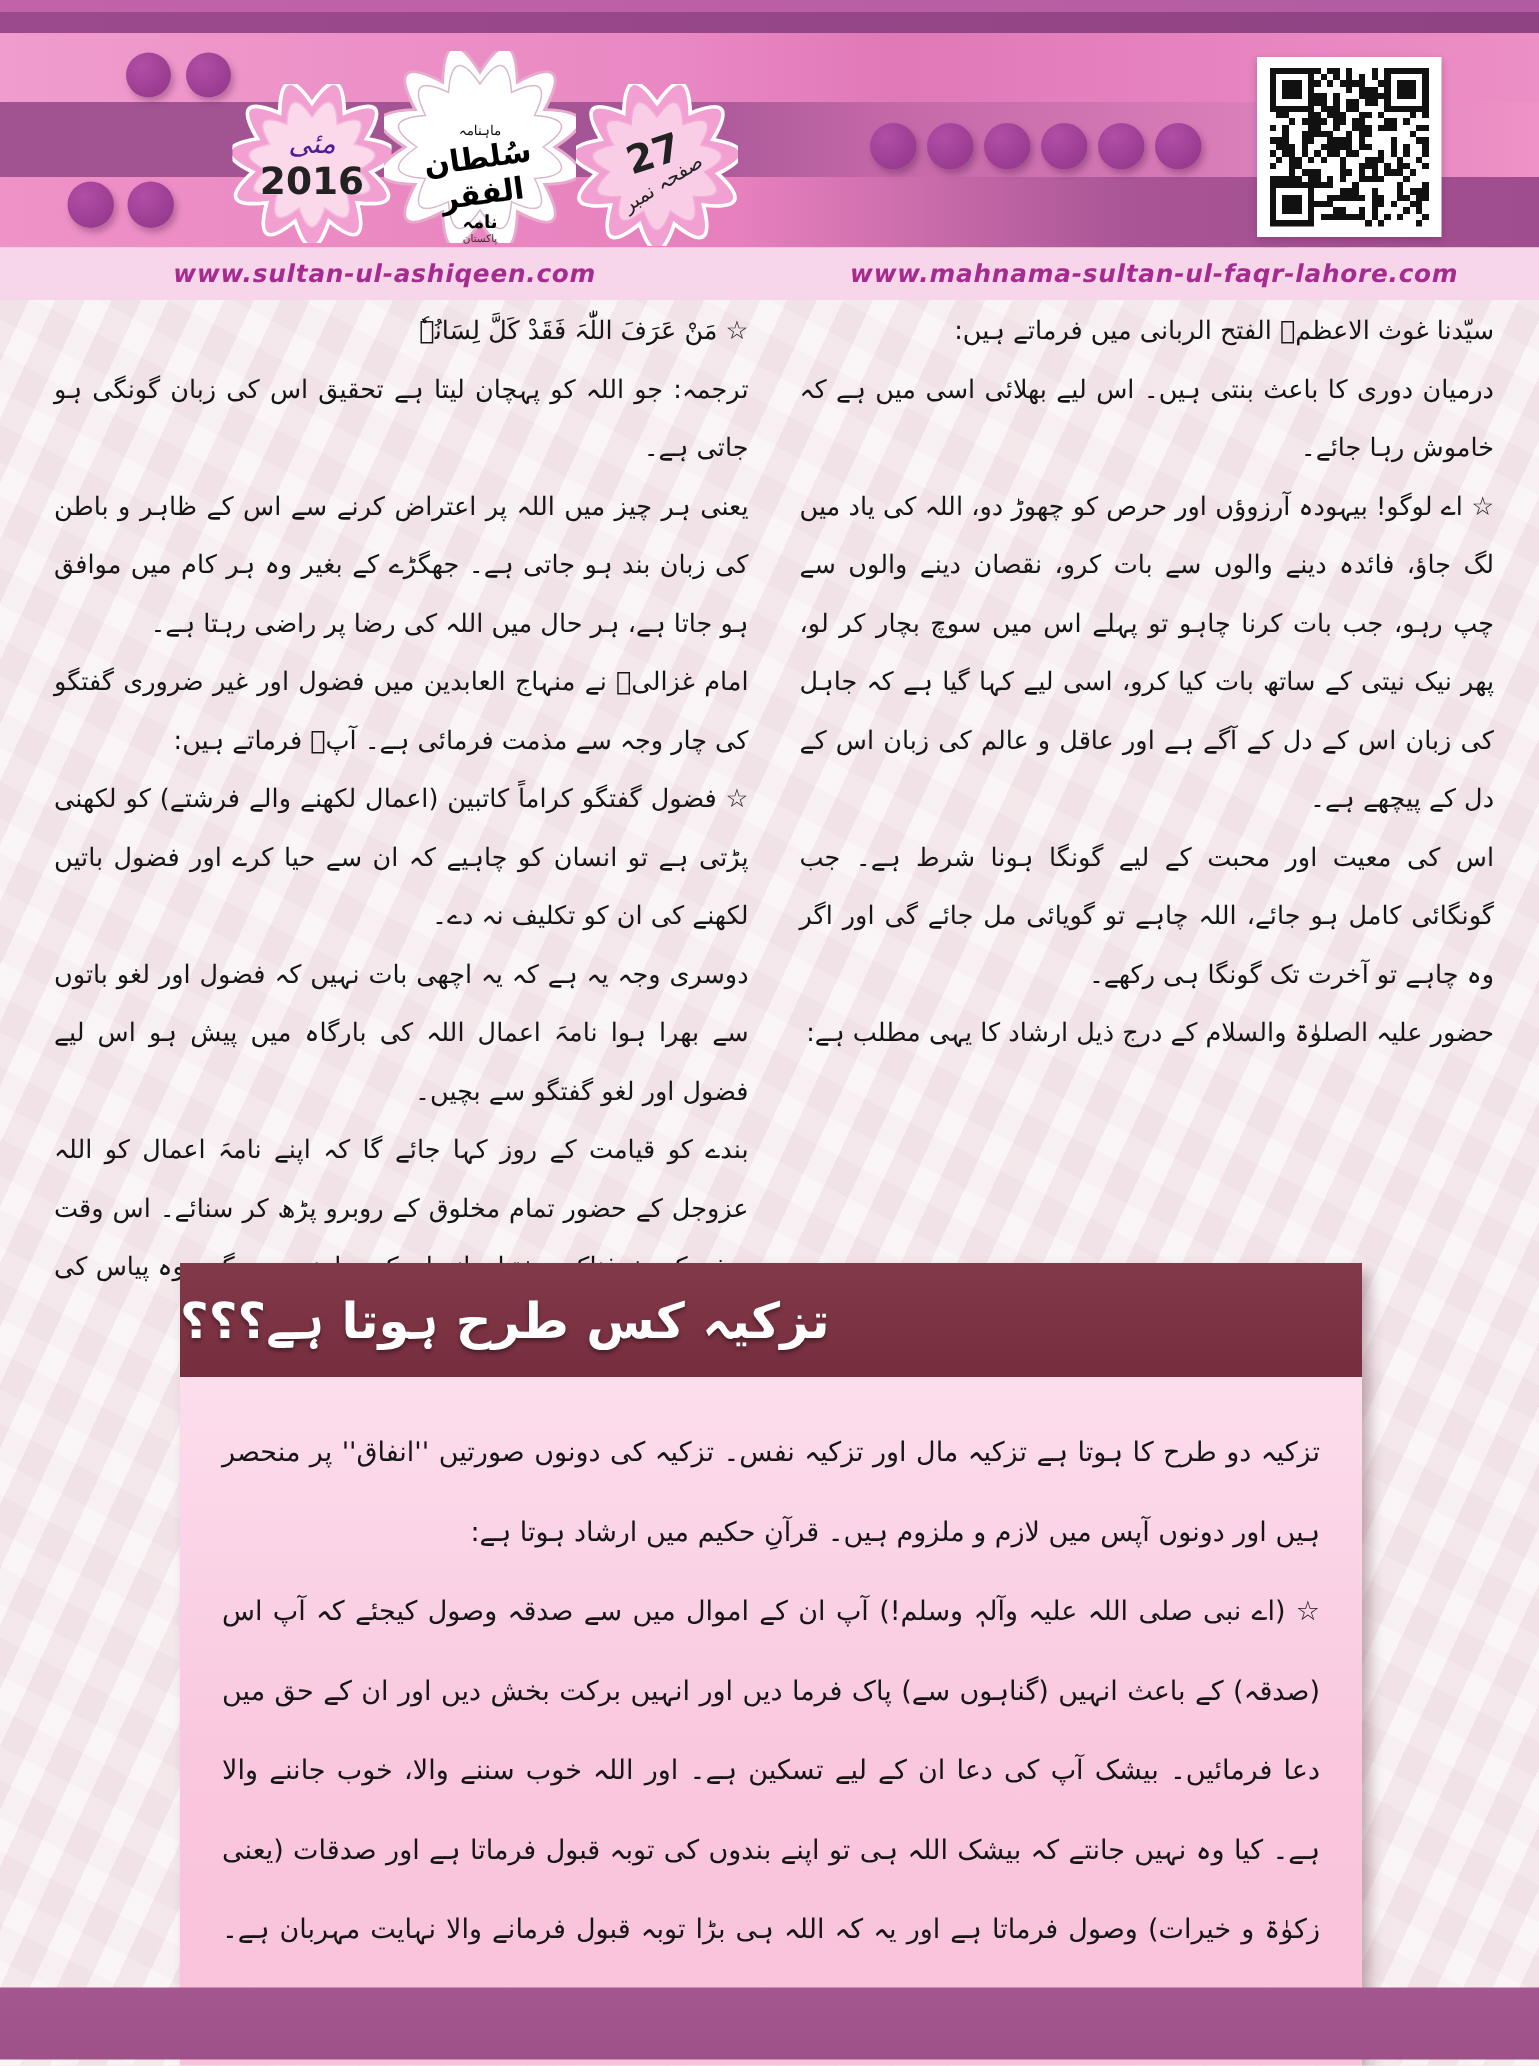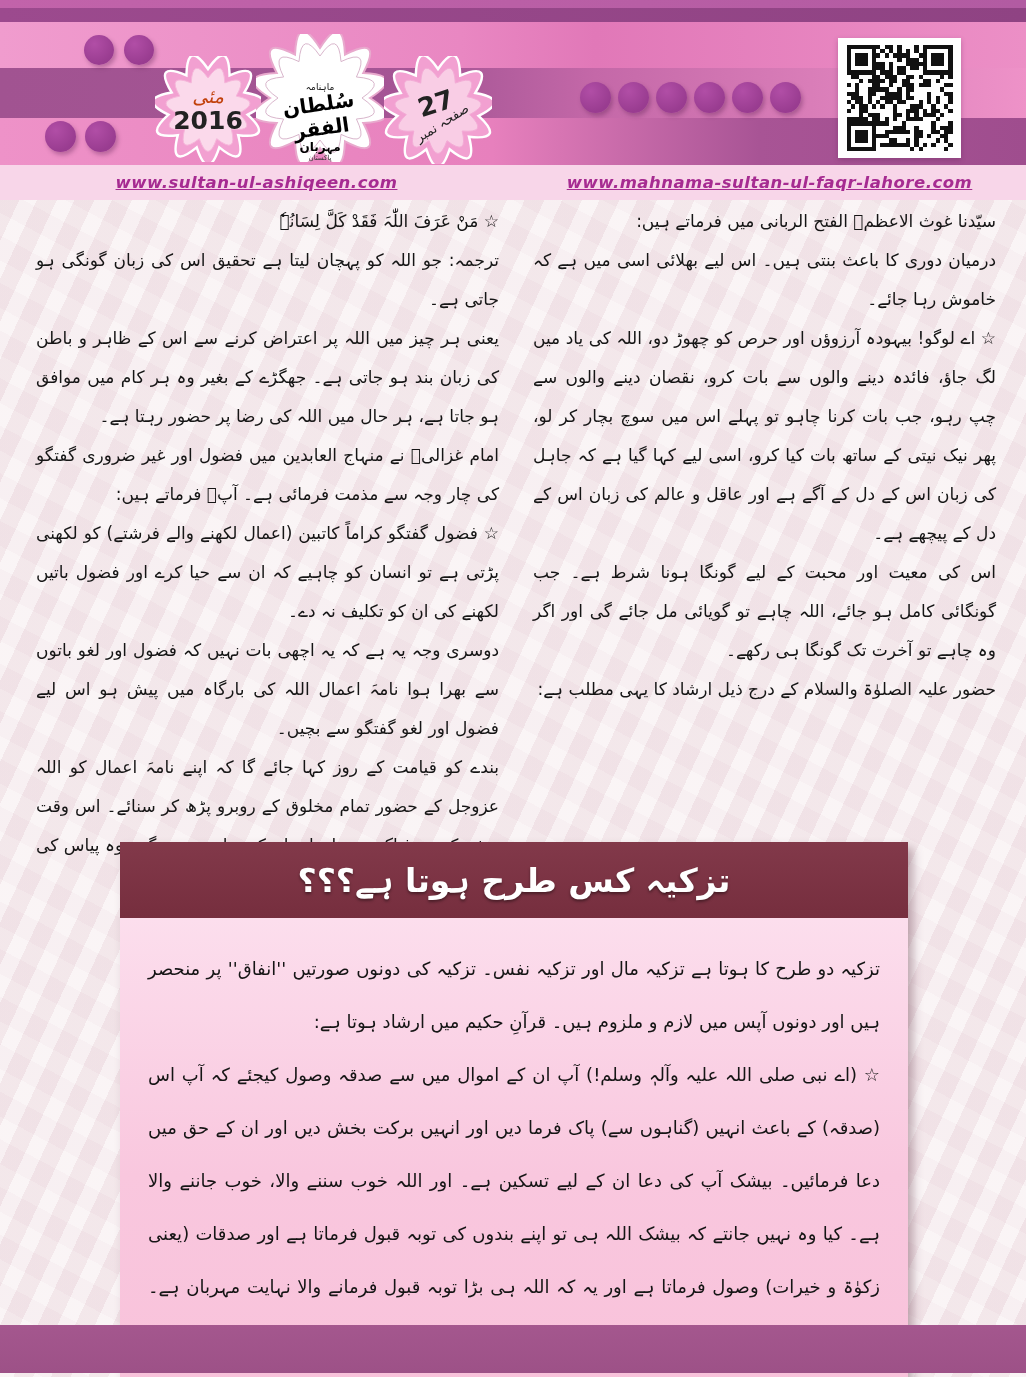--- a/index.html
+++ b/index.html
@@ -36,49 +36,49 @@
   .qr-box{ position:absolute; left:838px; top:38px; width:123px; height:120px;
            background:#fff; box-shadow:0 2px 5px rgba(90,30,80,.3); padding:7px; }
   .qr-box svg{ width:100%; height:100%; display:block; fill:#111; }
 
   .badge{ position:absolute; }
   .badge svg{ position:absolute; inset:0; width:100%; height:100%; }
   .badge .txt{ position:absolute; inset:0; display:flex; flex-direction:column;
                align-items:center; justify-content:center; text-align:center; }
 
   .date-badge{ left:155px; top:56px; width:106px; height:106px; }
-  .date-month{ font-size:19px; font-style:italic; color:#c2410c; line-height:22px; }
+  .date-month{ font-size:19px; font-style:italic; color:#4c1d95; line-height:22px; }
   .date-year{ font-size:25px; font-weight:bold; color:#222; line-height:27px; }
 
   .logo-badge{ left:256px; top:34px; width:128px; height:128px; }
   .logo-top{ font-size:9px; color:#111;margin-top:48px; }
   .logo-main{ font-size:20px; font-weight:bold; color:#000; line-height:24px; transform:rotate(-8deg); }
   .logo-city{ font-size:12px; font-weight:bold; color:#000; line-height:14px; }
   .logo-country{ font-size:7px; color:#333; }
 
   .page-badge{ left:384px; top:56px; width:108px; height:108px; }
   .page-badge .txt{ transform:rotate(-18deg); }
   .page-num{ font-size:26px; font-weight:bold; color:#222; line-height:26px; }
   .page-label{ font-size:13px; color:#222; transform:rotate(-14deg); line-height:15px; }
 
   .url-bar{ position:absolute; top:165px; height:35px; width:100%; display:flex; }
   .url{ flex:1; display:flex; align-items:center; justify-content:center;
-        color:#a62b91; font-weight:bold; font-style:italic; font-size:16.5px; letter-spacing:.5px;text-decoration:underline; }
+        color:#a62b91; font-weight:bold; font-style:italic; font-size:16.5px; letter-spacing:.5px; }
 
   
   .article{ position:absolute; top:202px; left:0; width:1026px; height:638px;
             display:flex; gap:34px; padding:0 30px 0 36px; direction:rtl; }
   .col{ flex:1; }
   .para{ direction:rtl; text-align:justify; font-size:17px; line-height:39px; color:#151515; }
 
   
   .feature{ position:absolute; left:120px; top:842px; width:788px;
             box-shadow:5px 6px 9px rgba(120,80,95,.45); }
   .feature-banner{ height:76px; background:linear-gradient(180deg,#82394a,#762e3e);
-                   display:flex; align-items:center; justify-content:center; }
+                   display:flex; align-items:center; justify-content:flex-start; }
   .feature-title{ color:#fff; font-size:33px; font-weight:bold; letter-spacing:1px;
                   text-shadow:0 2px 3px rgba(0,0,0,.4); }
   .feature-body{ background:linear-gradient(180deg,#fcdeed 0%,#f9c7de 45%,#f8c0d9 100%);
                  padding:24px 28px 18px; min-height:384px; }
   .feature-body .para{ font-size:18px; line-height:53px; }
 
   
   .footer-bar{ position:absolute; left:0; top:1325px; width:1026px; height:48px;
                background:linear-gradient(180deg,#a4578e,#9d5187); }
 </style>
@@ -118,21 +118,21 @@
   </div>
 
   <div class="badge logo-badge">
     <svg viewBox="0 0 128 128">
       <path fill="#ffffff" stroke="#e8a9cd" stroke-width="2" d="M64.0 14.0 Q87.2 -22.5 89.0 20.7 L89.0 20.7 Q127.4 0.6 107.3 39.0 L107.3 39.0 Q150.5 40.8 114.0 64.0 L114.0 64.0 Q150.5 87.2 107.3 89.0 L107.3 89.0 Q127.4 127.4 89.0 107.3 L89.0 107.3 Q87.2 150.5 64.0 114.0 L64.0 114.0 Q40.8 150.5 39.0 107.3 L39.0 107.3 Q0.6 127.4 20.7 89.0 L20.7 89.0 Q-22.5 87.2 14.0 64.0 L14.0 64.0 Q-22.5 40.8 20.7 39.0 L20.7 39.0 Q0.6 0.6 39.0 20.7 L39.0 20.7 Q40.8 -22.5 64.0 14.0 Z"></path>
       <path fill="#ffffff" stroke="#d9b6cc" stroke-width="1" d="M64.0 22.0 Q82.6 -5.2 85.0 27.6 L85.0 27.6 Q114.7 13.3 100.4 43.0 L100.4 43.0 Q133.2 45.4 106.0 64.0 L106.0 64.0 Q133.2 82.6 100.4 85.0 L100.4 85.0 Q114.7 114.7 85.0 100.4 L85.0 100.4 Q82.6 133.2 64.0 106.0 L64.0 106.0 Q45.4 133.2 43.0 100.4 L43.0 100.4 Q13.3 114.7 27.6 85.0 L27.6 85.0 Q-5.2 82.6 22.0 64.0 L22.0 64.0 Q-5.2 45.4 27.6 43.0 L27.6 43.0 Q13.3 13.3 43.0 27.6 L43.0 27.6 Q45.4 -5.2 64.0 22.0 Z"></path>
     </svg>
     <div class="txt" dir="rtl">
       <div class="logo-top">ماہنامہ</div>
       <div class="logo-main">سُلطان الفقر</div>
-      <div class="logo-city">مہربان</div>
+      <div class="logo-city">نامہ</div>
       <div class="logo-country">پاکستان</div>
     </div>
   </div>
 
   <div class="badge page-badge">
     <svg viewBox="0 0 108 108">
       <path fill="#f2a0d1" stroke="#ffffff" stroke-width="2.5" d="M54.0 13.0 Q74.9 -17.2 76.2 19.5 L76.2 19.5 Q110.1 5.4 91.3 37.0 L91.3 37.0 Q127.5 43.4 94.6 59.8 L94.6 59.8 Q121.5 84.8 85.0 80.8 L85.0 80.8 Q94.1 116.5 65.6 93.3 L65.6 93.3 Q54.0 128.2 42.4 93.3 L42.4 93.3 Q13.9 116.5 23.0 80.8 L23.0 80.8 Q-13.5 84.8 13.4 59.8 L13.4 59.8 Q-19.5 43.4 16.7 37.0 L16.7 37.0 Q-2.1 5.4 31.8 19.5 L31.8 19.5 Q33.1 -17.2 54.0 13.0 Z"></path>
       <path fill="#f9cde5" stroke="#f3abd6" stroke-width="1" d="M54.0 22.0 Q69.9 -0.0 71.3 27.1 L71.3 27.1 Q96.6 17.1 83.1 40.7 L83.1 40.7 Q109.7 46.0 85.7 58.6 L85.7 58.6 Q105.2 77.4 78.2 75.0 L78.2 75.0 Q84.4 101.4 63.0 84.7 L63.0 84.7 Q54.0 110.3 45.0 84.7 L45.0 84.7 Q23.6 101.4 29.8 75.0 L29.8 75.0 Q2.8 77.4 22.3 58.6 L22.3 58.6 Q-1.7 46.0 24.9 40.7 L24.9 40.7 Q11.4 17.1 36.7 27.1 L36.7 27.1 Q38.1 -0.0 54.0 22.0 Z"></path>
     </svg>
     <div class="txt" dir="rtl">
@@ -388,21 +388,21 @@
   <div class="col">
       <div class="para" dir="rtl">سیّدنا غوث الاعظمؓ الفتح الربانی میں فرماتے ہیں:</div>
       <div class="para" dir="rtl">درمیان دوری کا باعث بنتی ہیں۔ اس لیے بھلائی اسی میں ہے کہ خاموش رہا جائے۔</div>
       <div class="para" dir="rtl">☆  اے لوگو! بیہودہ آرزوؤں اور حرص کو چھوڑ دو، اللہ کی یاد میں لگ جاؤ، فائدہ دینے والوں سے بات کرو، نقصان دینے والوں سے چپ رہو، جب بات کرنا چاہو تو پہلے اس میں سوچ بچار کر لو، پھر نیک نیتی کے ساتھ بات کیا کرو، اسی لیے کہا گیا ہے کہ جاہل کی زبان اس کے دل کے آگے ہے اور عاقل و عالم کی زبان اس کے دل کے پیچھے ہے۔</div>
       <div class="para" dir="rtl">اس کی معیت اور محبت کے لیے گونگا ہونا شرط ہے۔ جب گونگائی کامل ہو جائے، اللہ چاہے تو گویائی مل جائے گی اور اگر وہ چاہے تو آخرت تک گونگا ہی رکھے۔</div>
       <div class="para" dir="rtl">حضور علیہ الصلوٰۃ والسلام کے درج ذیل ارشاد کا یہی مطلب ہے:</div>
     </div>
   <div class="col">
       <div class="para" dir="rtl">☆  مَنْ عَرَفَ اللّٰہَ فَقَدْ کَلَّ لِسَانُہٗ</div>
       <div class="para" dir="rtl">ترجمہ: جو اللہ کو پہچان لیتا ہے تحقیق اس کی زبان گونگی ہو جاتی ہے۔</div>
-      <div class="para" dir="rtl">یعنی ہر چیز میں اللہ پر اعتراض کرنے سے اس کے ظاہر و باطن کی زبان بند ہو جاتی ہے۔ جھگڑے کے بغیر وہ ہر کام میں موافق ہو جاتا ہے، ہر حال میں اللہ کی رضا پر حضور رہتا ہے۔</div>
+      <div class="para" dir="rtl">یعنی ہر چیز میں اللہ پر اعتراض کرنے سے اس کے ظاہر و باطن کی زبان بند ہو جاتی ہے۔ جھگڑے کے بغیر وہ ہر کام میں موافق ہو جاتا ہے، ہر حال میں اللہ کی رضا پر راضی رہتا ہے۔</div>
       <div class="para" dir="rtl">امام غزالیؒ نے منہاج العابدین میں فضول اور غیر ضروری گفتگو کی چار وجہ سے مذمت فرمائی ہے۔ آپؒ فرماتے ہیں:</div>
       <div class="para" dir="rtl">☆  فضول گفتگو کراماً کاتبین (اعمال لکھنے والے فرشتے) کو لکھنی پڑتی ہے تو انسان کو چاہیے کہ ان سے حیا کرے اور فضول باتیں لکھنے کی ان کو تکلیف نہ دے۔</div>
       <div class="para" dir="rtl">دوسری وجہ یہ ہے کہ یہ اچھی بات نہیں کہ فضول اور لغو باتوں سے بھرا ہوا نامہَ اعمال اللہ کی بارگاہ میں پیش ہو اس لیے فضول اور لغو گفتگو سے بچیں۔</div>
       <div class="para" dir="rtl">بندے کو قیامت کے روز کہا جائے گا کہ اپنے نامہَ اعمال کو اللہ عزوجل کے حضور تمام مخلوق کے روبرو پڑھ کر سنائے۔ اس وقت حشر کی خوفناک سختیاں انسان کے سامنے ہوں گی، وہ پیاس کی شدت</div>
     </div>
 </div>
 
 <div class="feature">
   <div class="feature-banner">
     <div class="feature-title" dir="rtl">تزکیہ کس طرح ہوتا ہے؟؟؟</div>

